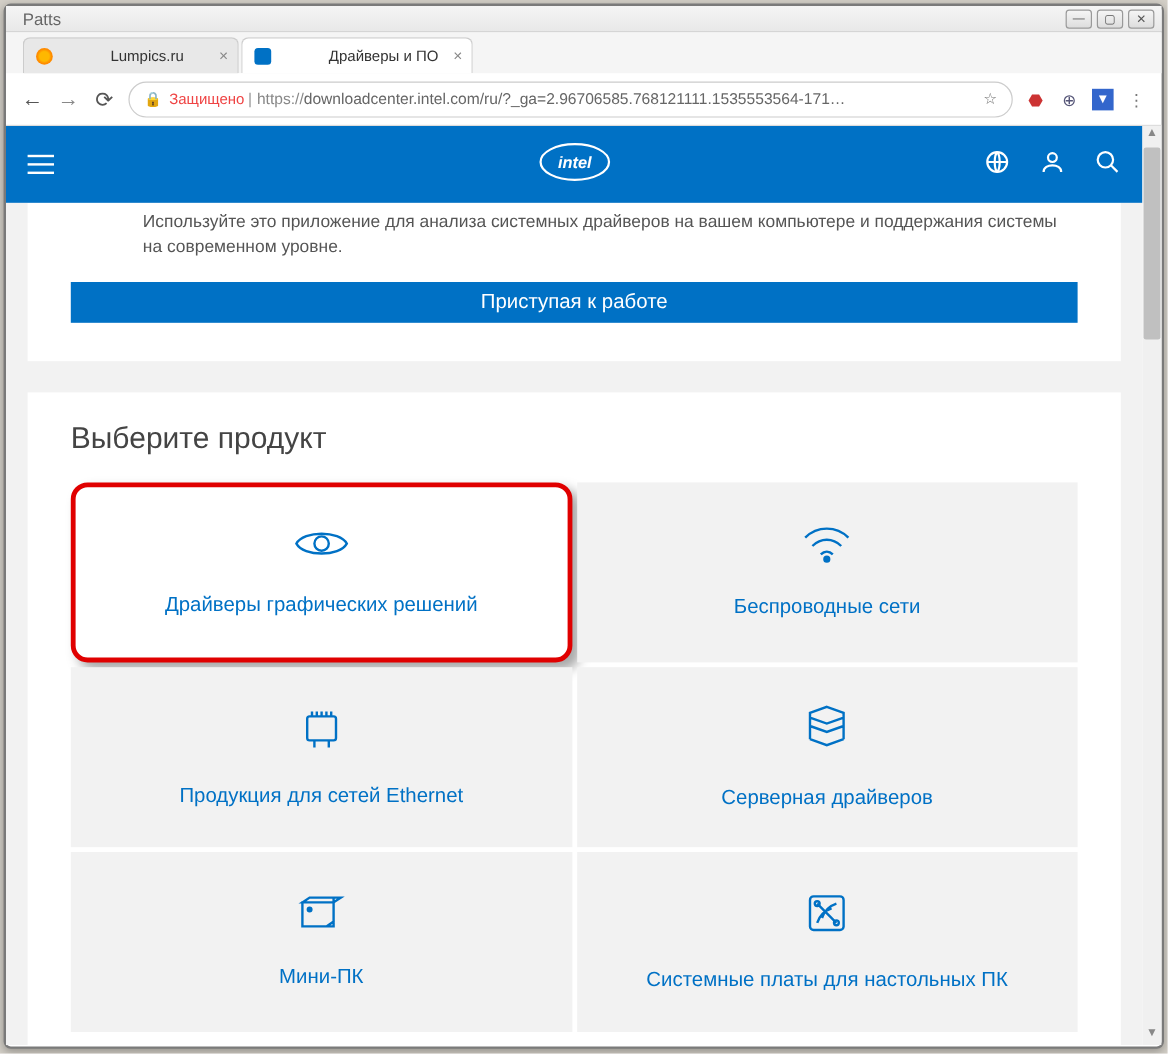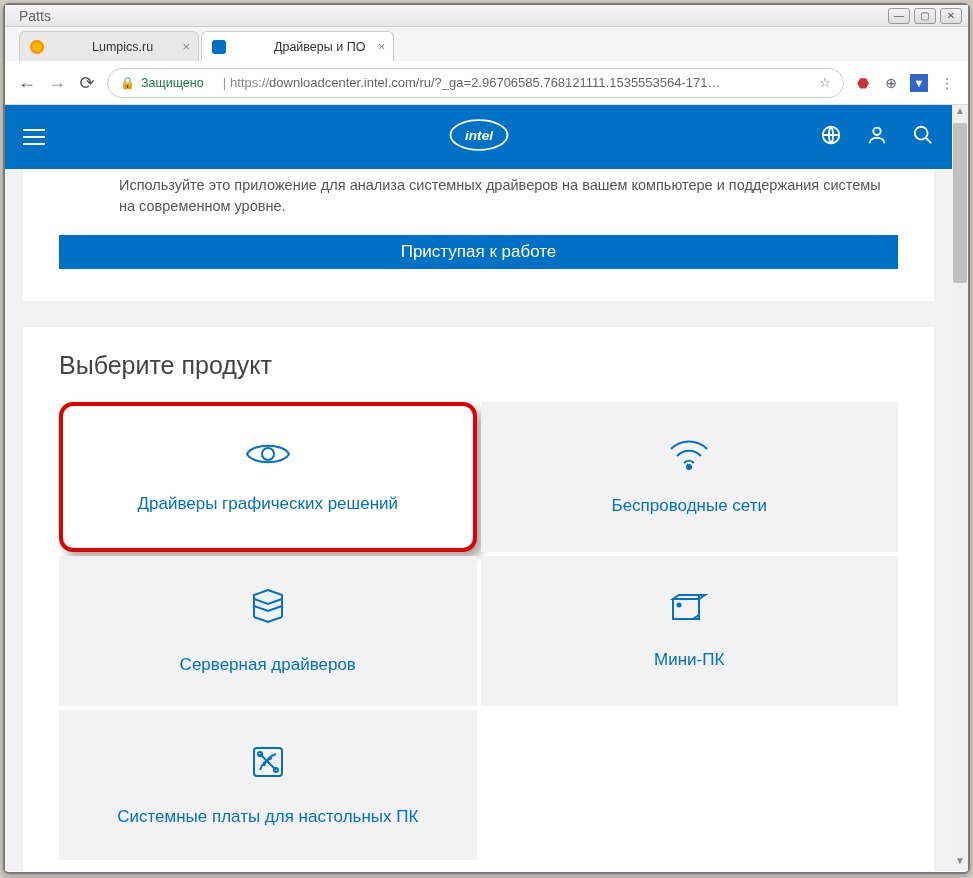--- a/index.html
+++ b/index.html
@@ -13,21 +13,21 @@
 .tab.inactive { background: #e8e8e8; }
 .tab-close { position: absolute; right: 8px; color: #888; font-size: 13px; }
 .favicon { width: 14px; height: 14px; margin-right: 8px; border-radius: 7px; }
 .fav1 { background: radial-gradient(circle,#ffb800 40%,#ff8c00 60%); }
 .fav2 { background: #0071c5; border-radius: 3px; }
 .addr-row { height: 44px; display: flex; align-items: center; padding: 0 12px; gap: 10px; border-bottom: 1px solid #ddd; }
 .nav-btn { color: #888; font-size: 18px; width: 20px; text-align: center; }
 .nav-btn.active { color: #555; }
 .addr-box { flex: 1; height: 30px; border: 1px solid #ccc; border-radius: 15px; display: flex; align-items: center; padding: 0 12px; font-size: 13px; color: #333; overflow: hidden; }
 .lock { color: #0a0; margin-right: 6px; font-size: 12px; }
-.secure-txt { color: #15803d; margin-right: 19px; font-size: 12.5px; }
+.secure-txt { color: #ef4444; margin-right: 3px; font-size: 12.5px; }
 .url-sep { color: #999; margin-right: 4px; }
 .url-txt { color: #666; white-space: nowrap; }
 .ext-icon { width: 18px; height: 18px; display: flex; align-items: center; justify-content: center; font-size: 14px; }
 .page-area { height: 766px; overflow: hidden; position: relative; }
 .scrollbar { position: absolute; right: 0; top: 0; width: 16px; height: 100%; background: #f0f0f0; }
 .scroll-thumb { width: 14px; height: 160px; background: #c0c0c0; margin: 18px 1px 0; border-radius: 2px; }
 .scroll-arrow { width: 14px; height: 16px; color: #888; text-align: center; font-size: 10px; position: absolute; left: 1px; }
 .scroll-arrow.up { top: 0; }
 .scroll-arrow.down { bottom: 0; }
 .content { margin-right: 16px; background: #f2f2f2; height: 100%; }
@@ -142,20 +142,27 @@
           </div>
 
           <div class="cell">
             <div class="cell-icon"><svg width="44" height="34" viewBox="0 0 44 34">
                   <path d="M4 12c10-10 26-10 36 0M10 19c7-7 17-7 24 0M17 26c3-3 7-3 10 0"></path>
                   <circle cx="22" cy="30" r="2" fill="#0071c5"></circle>
                 </svg></div>
             <div class="cell-label">Беспроводные сети</div>
           </div>
 
+          <div class="cell">
+            <div class="cell-icon"><svg width="40" height="40" viewBox="0 0 40 40">
+                  <rect x="8" y="10" width="24" height="20" rx="2"></rect>
+                  <path d="M12 10v-4M16 10v-4M20 10v-4M24 10v-4M28 10v-4M14 30v6M26 30v6"></path>
+                </svg></div>
+            <div class="cell-label">Продукция для сетей Ethernet</div>
+          </div>
 
           <div class="cell">
             <div class="cell-icon"><svg width="40" height="44" viewBox="0 0 40 44">
                   <path d="M20 4l14 5v4l-14 5-14-5V9z M6 20l14 5 14-5M6 31l14 5 14-5M6 13v18M34 13v18"></path>
                 </svg></div>
             <div class="cell-label">Серверная драйверов</div>
           </div>
 
           <div class="cell">
             <div class="cell-icon"><svg width="44" height="34" viewBox="0 0 44 34">

